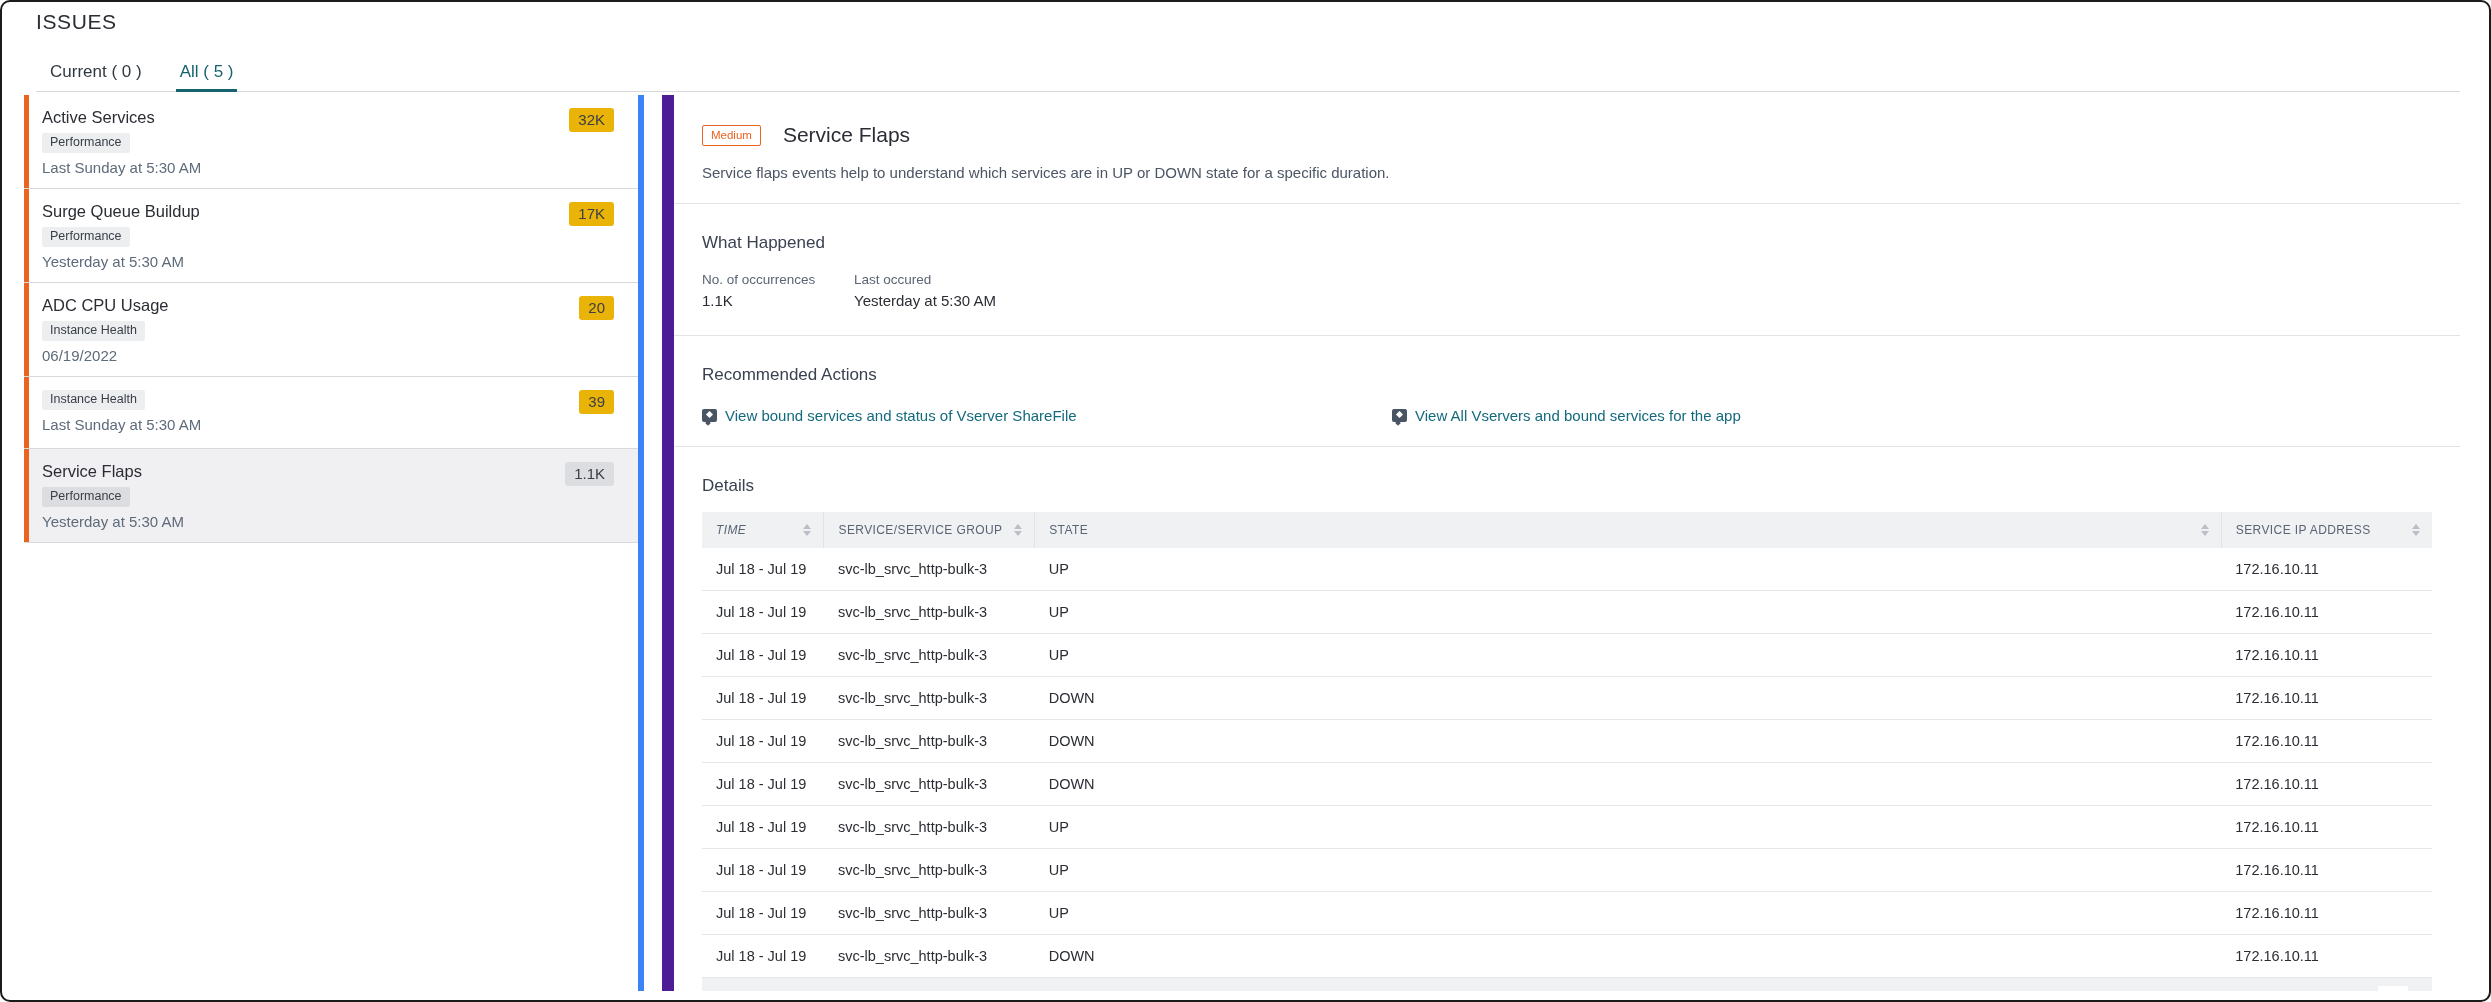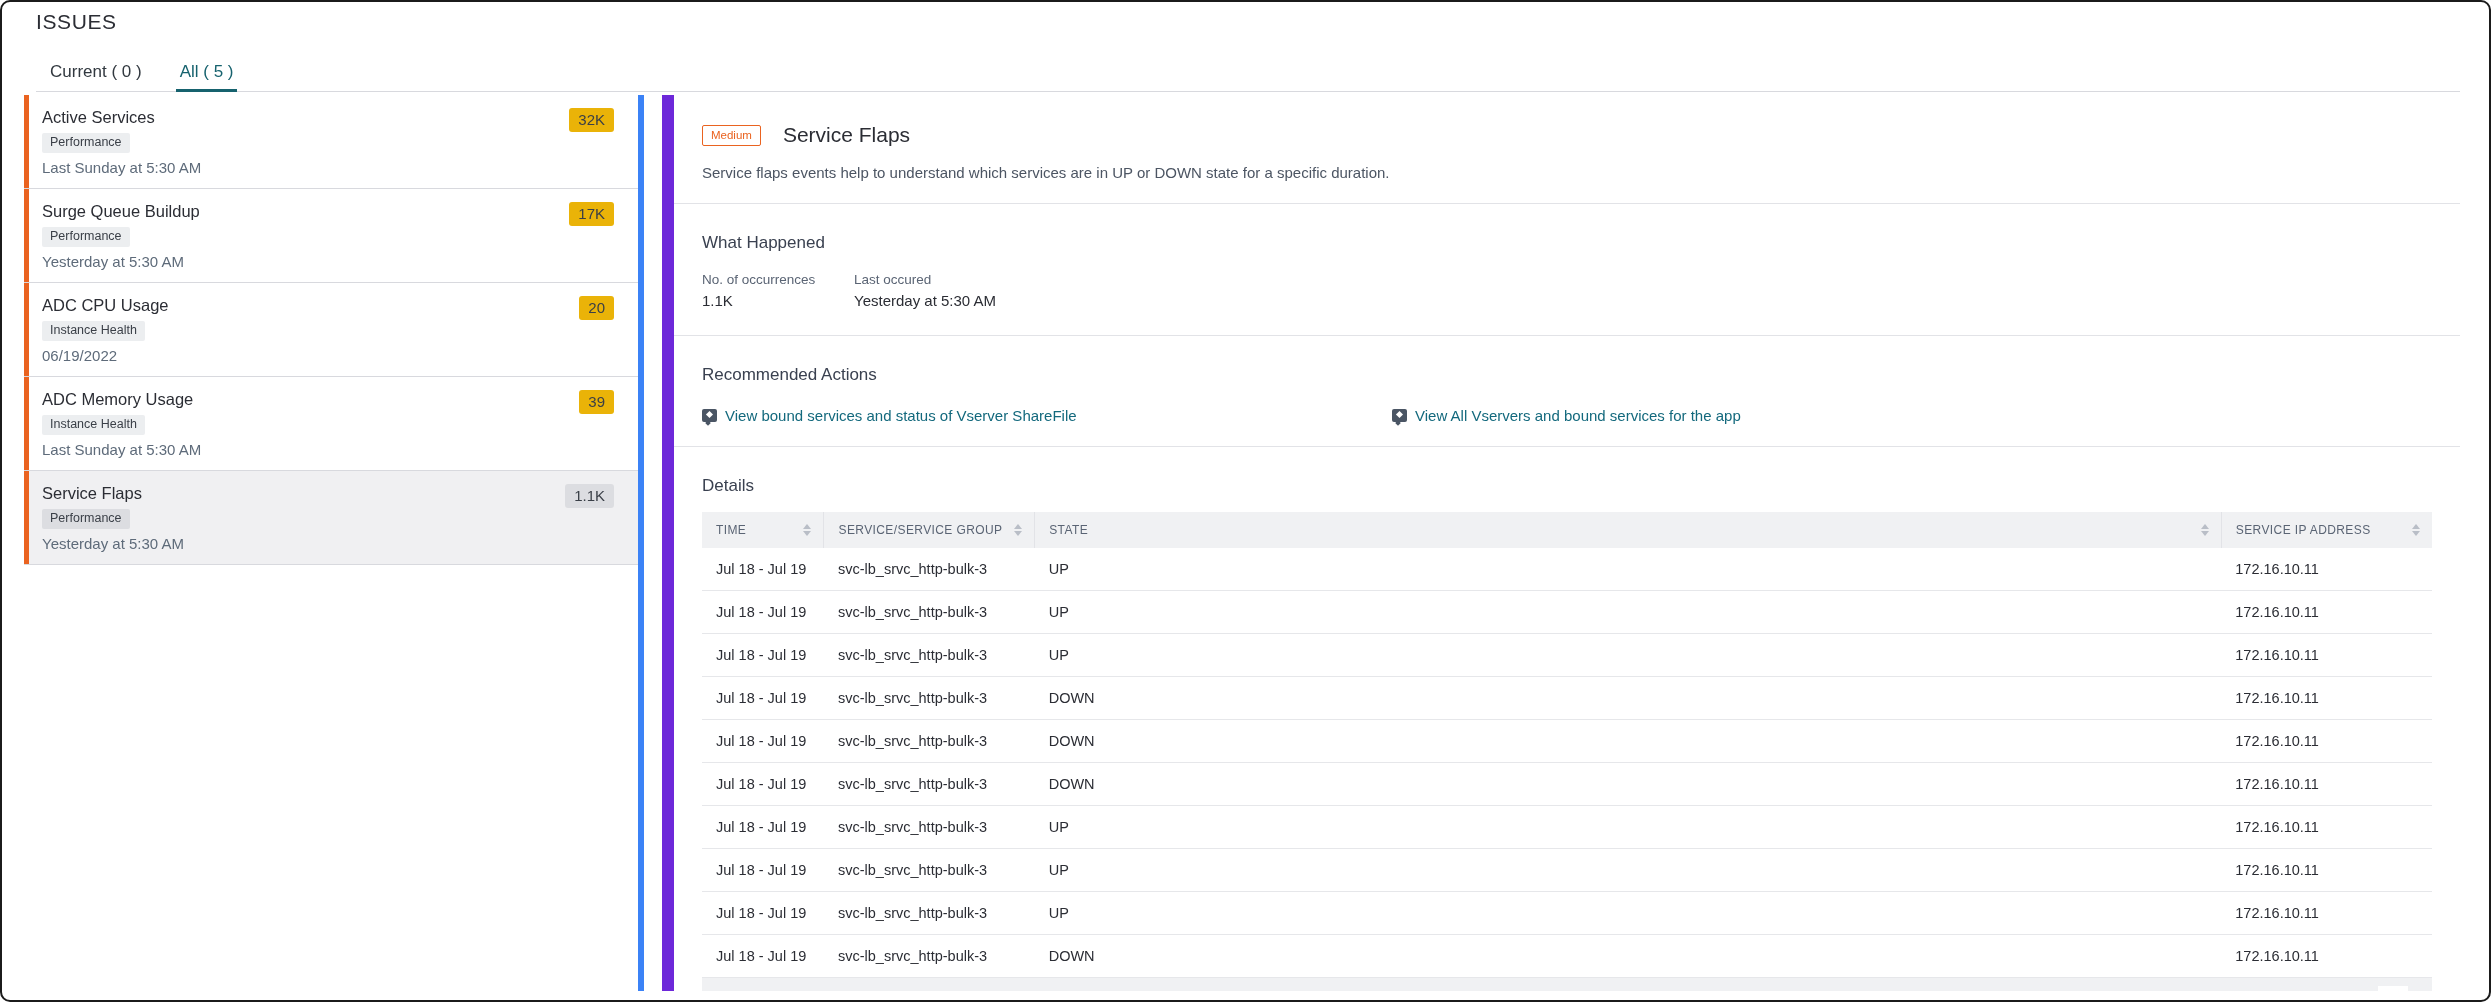--- a/index.html
+++ b/index.html
@@ -111,21 +111,21 @@
     padding: 3px 9px 4px 9px;
     border-radius: 3px;
   }
   .issue-row.selected .issue-count { background: #dcdde1; }
   
   .detail {
     position: absolute;
     left: 660px; top: 93px;
     width: 1798px;
     height: 896px;
-    background: #6d28d9;
+    background: #4c1d95;
     overflow: hidden;
   }
   .detail-inner {
     position: absolute;
     left: 12px; top: 0;
     width: 1786px;
     background: #ffffff;
     min-height: 896px;
   }
   .detail-head {
@@ -228,21 +228,21 @@
   tbody td {
     font-size: 14.5px;
     color: #2b2d34;
     padding: 13px 14px;
     border-bottom: 1px solid #e6e7ea;
     white-space: nowrap;
     overflow: hidden;
     text-overflow: ellipsis;
   }
   tbody tr:first-child td { border-top: none; }
-  .col-time { width: 110px; }
+  .col-time { width: 110px; font-style: italic; }
   .col-svc { width: 190px; }
   .col-state { width: 1070px; }
   .col-ip { width: 190px; }
   
   .pager {
     background: #f0f1f3;
     height: 44px;
     display: flex;
     align-items: center;
     justify-content: flex-end;
@@ -294,21 +294,20 @@
       <div class="issue-main">
         <div class="issue-title">ADC CPU Usage</div>
         <span class="issue-chip">Instance Health</span>
         <div class="issue-time">06/19/2022</div>
       </div>
       <div class="issue-count">20</div>
     </div>
 
     <div class="issue-row">
       <div class="issue-main">
-        <div class="issue-title">ADC Memory Usage</div>
         <span class="issue-chip">Instance Health</span>
         <div class="issue-time">Last Sunday at 5:30 AM</div>
       </div>
       <div class="issue-count">39</div>
     </div>
 
     <div class="issue-row selected">
       <div class="issue-main">
         <div class="issue-title">Service Flaps</div>
         <span class="issue-chip">Performance</span>

